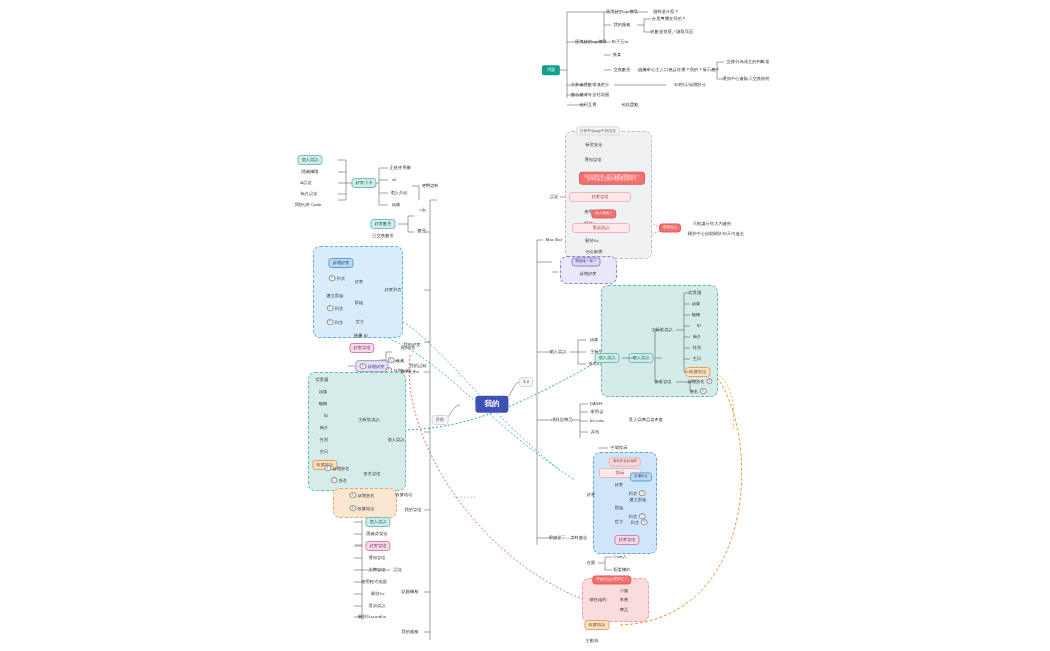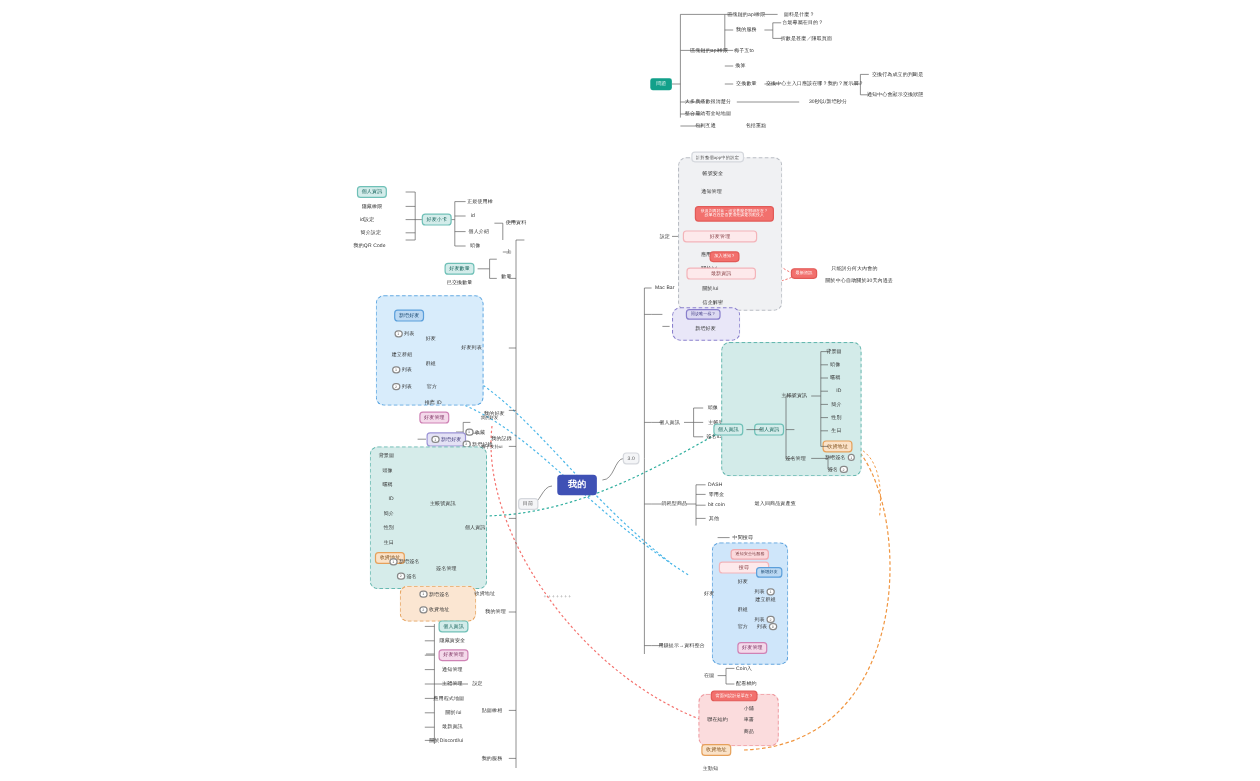--- a/index.html
+++ b/index.html
@@ -289,21 +289,21 @@
   <div class="node plain" style="left:378px;top:594px;">關於/ui</div>
   <div class="node plain" style="left:377px;top:606px;">最新資訊</div>
   <div class="node plain" style="left:372px;top:617px;">關於Discord/ui</div>
   <div class="node plain" style="left:398px;top:570px;">設定</div>
   <div class="node plain" style="left:413px;top:510px;">我的管理</div>
   <div class="node plain" style="left:410px;top:592px;">貼圖權相</div>
   <div class="node plain" style="left:410px;top:632px;">我的服務</div>
   <div class="node plain" style="left:408px;top:348px;font-size:3.6px;">我的好友</div>
   <div class="node plain" style="left:410px;top:372px;font-size:3.6px;">梅子支持ui</div>
 
-  <div class="node n-blue" style="left:481px;top:404px;">我的</div>
+  <div class="node n-blue" style="left:492px;top:404px;">我的</div>
   <div class="node n-lightgray" style="left:440px;top:420px;">目前</div>
   <div class="node n-lightgray" style="left:526px;top:382px;">3.0</div>
 
   <div class="node plain" style="left:554px;top:240px;">Mac Bar</div>
   <div class="node plain" style="left:558px;top:352px;">個人資訊</div>
   <div class="node plain" style="left:594px;top:340px;">頭像</div>
   <div class="node plain" style="left:601px;top:352px;">主帳號權限</div>
   <div class="node plain" style="left:595px;top:364px;">簽名ID</div>
 
   <div class="node plain" style="left:562px;top:420px;">消耗型商品</div>

